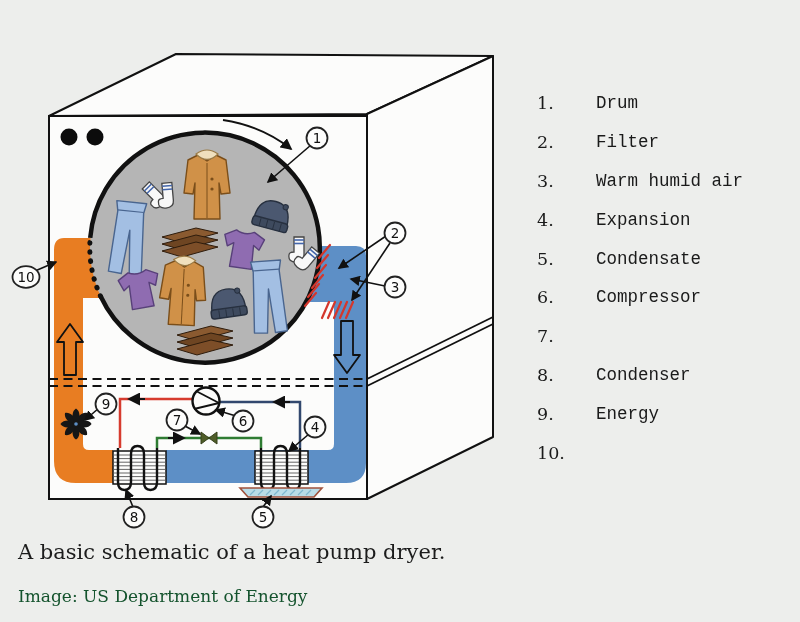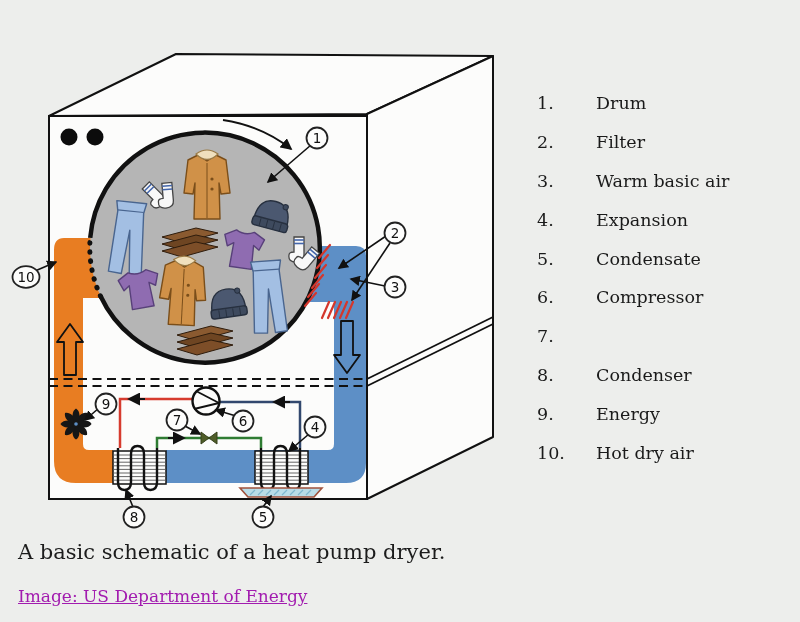--- a/index.html
+++ b/index.html
@@ -10,28 +10,28 @@
   }
   .diagram-wrap{position:absolute;left:0;top:0;width:520px;height:535px;}
   svg{display:block;}
   svg text{font-family:"DejaVu Sans","Liberation Sans",sans-serif;}
   .legend{
     position:absolute;left:537px;top:84px;width:250px;
     color:#1a1a1a;font-size:17.5px;
   }
   .legend-row{display:flex;height:38.8px;align-items:center;}
   .legend-num{width:59px;flex:0 0 59px;}
-  .legend-label{flex:1;}
+  .legend-label{flex:1;font-family:Liberation Mono, monospace;}
   .caption{
     position:absolute;left:18px;top:540px;width:560px;
     font-size:21px;color:#1c1c1c;
   }
   .credit{
     position:absolute;left:18px;top:586px;width:560px;
-    font-size:17px;color:#a21caf;text-decoration:underline;
+    font-size:17px;color:#14532d;
   }
 </style>
 </head>
 <body>
 
 <div class="diagram-wrap">
 <svg viewBox="0 0 520 535" width="520" height="535">
   <defs>
     <marker id="ah" viewBox="0 0 10 10" refX="8.5" refY="5" markerWidth="6.5" markerHeight="6.5" orient="auto">
       <path d="M0,0 L10,5 L0,10 Z" fill="#111"></path>
@@ -282,21 +282,21 @@
   <div class="legend-row">
     <span class="legend-num">1.</span>
     <span class="legend-label">Drum</span>
   </div>
   <div class="legend-row">
     <span class="legend-num">2.</span>
     <span class="legend-label">Filter</span>
   </div>
   <div class="legend-row">
     <span class="legend-num">3.</span>
-    <span class="legend-label">Warm basic air</span>
+    <span class="legend-label">Warm humid air</span>
   </div>
   <div class="legend-row">
     <span class="legend-num">4.</span>
     <span class="legend-label">Expansion</span>
   </div>
   <div class="legend-row">
     <span class="legend-num">5.</span>
     <span class="legend-label">Condensate</span>
   </div>
   <div class="legend-row">
@@ -309,18 +309,17 @@
   <div class="legend-row">
     <span class="legend-num">8.</span>
     <span class="legend-label">Condenser</span>
   </div>
   <div class="legend-row">
     <span class="legend-num">9.</span>
     <span class="legend-label">Energy</span>
   </div>
   <div class="legend-row">
     <span class="legend-num">10.</span>
-    <span class="legend-label">Hot dry air</span>
   </div>
 </div>
 
 <div class="caption">A basic schematic of a heat pump dryer.</div>
 <div class="credit">Image: US Department of Energy</div>
 
 </body></html>

